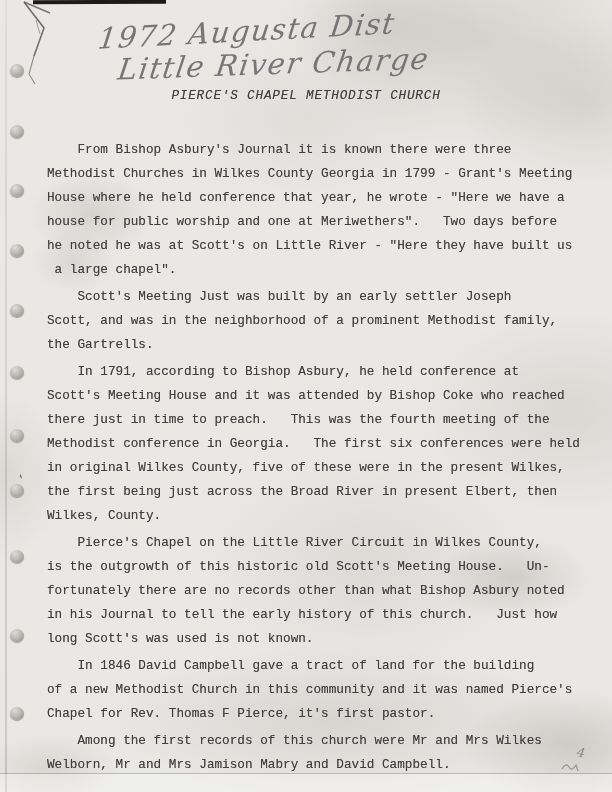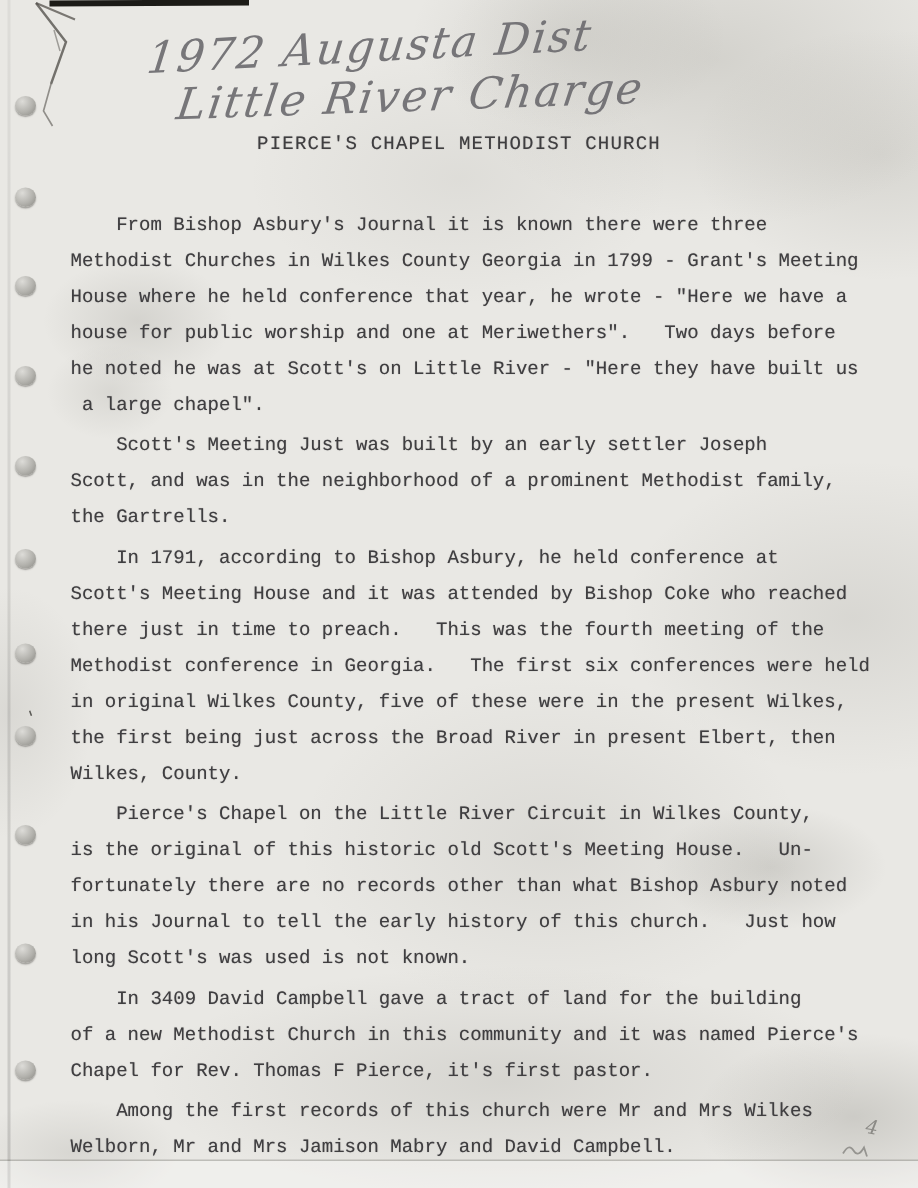--- a/index.html
+++ b/index.html
@@ -64,20 +64,21 @@
     white-space:nowrap;
   }
   .hw1{left:98px;top:14px;font-size:29px;transform:rotate(-3deg) skewX(-10deg);}
   .hw2{left:118px;top:47px;font-size:29px;transform:rotate(-2deg) skewX(-10deg);}
   .doc-title{
     position:absolute;left:0;right:0;top:88px;
     text-align:center;
     font-size:12.7px;color:var(--ink);
     letter-spacing:.8px;
     text-shadow:0 0 .6px rgba(63,62,64,.55);
+    font-style:italic;
   }
   .body-text{
     position:absolute;left:47px;top:138px;width:545px;
     font-size:12.7px;line-height:24px;color:var(--ink);
     text-shadow:0 0 .6px rgba(63,62,64,.5);
   }
   .body-text p{
     margin:0 0 3px 0;
     white-space:pre;
   }
@@ -143,25 +144,25 @@
 Scott, and was in the neighborhood of a prominent Methodist family,
 the Gartrells.</p>
     <p>    In 1791, according to Bishop Asbury, he held conference at
 Scott's Meeting House and it was attended by Bishop Coke who reached
 there just in time to preach.   This was the fourth meeting of the
 Methodist conference in Georgia.   The first six conferences were held
 in original Wilkes County, five of these were in the present Wilkes,
 the first being just across the Broad River in present Elbert, then
 Wilkes, County.</p>
     <p>    Pierce's Chapel on the Little River Circuit in Wilkes County,
-is the original of this historic old Scott's Meeting House.   Un-
+is the outgrowth of this historic old Scott's Meeting House.   Un-
 fortunately there are no records other than what Bishop Asbury noted
 in his Journal to tell the early history of this church.   Just how
 long Scott's was used is not known.</p>
-    <p>    In 3409 David Campbell gave a tract of land for the building
+    <p>    In 1846 David Campbell gave a tract of land for the building
 of a new Methodist Church in this community and it was named Pierce's
 Chapel for Rev. Thomas F Pierce, it's first pastor.</p>
     <p>    Among the first records of this church were Mr and Mrs Wilkes
 Welborn, Mr and Mrs Jamison Mabry and David Campbell.</p>
   </div>
 
   <div class="stray-pen-mark">'</div>
 
   <div class="page-corner-mark">
     <span class="num">4</span>

